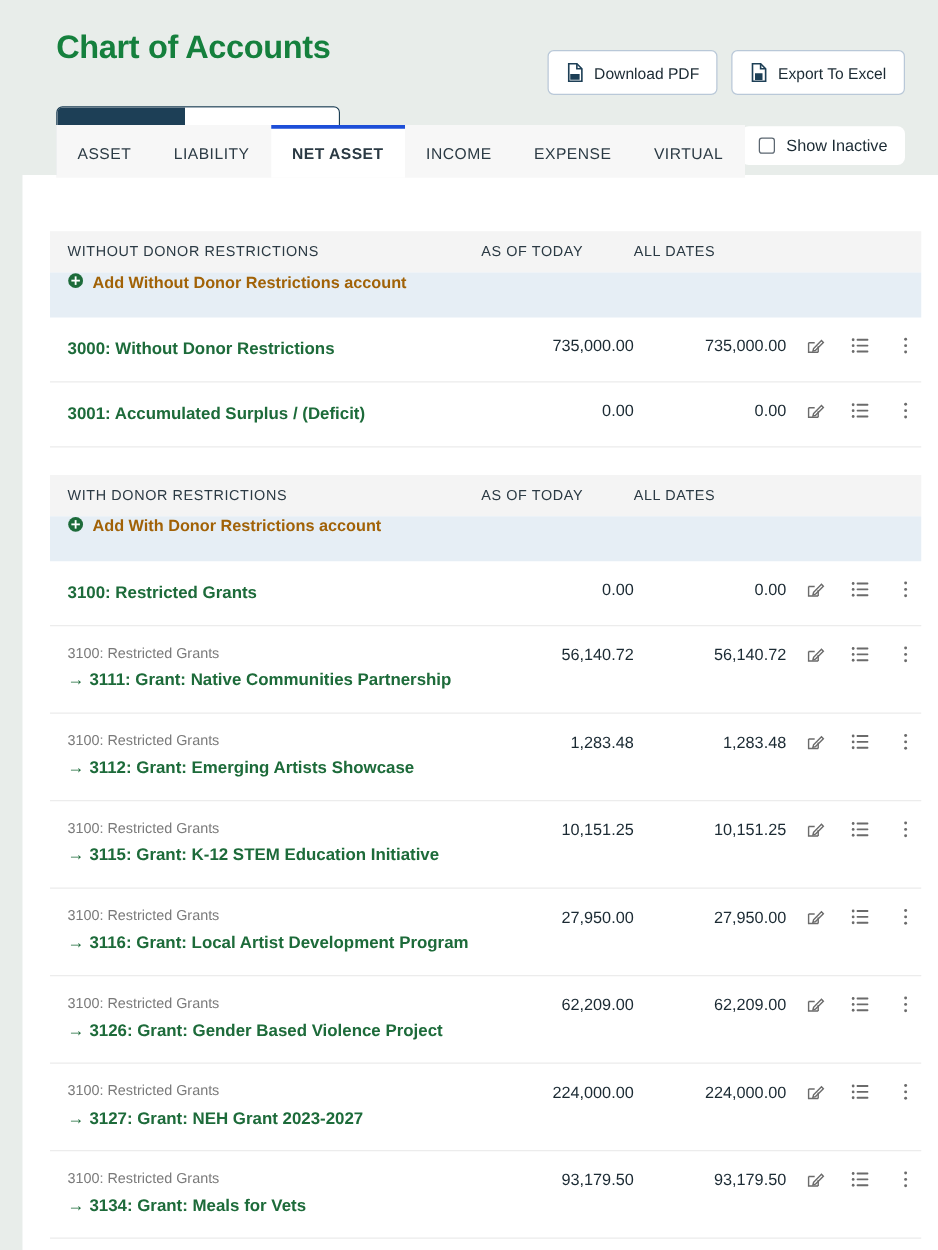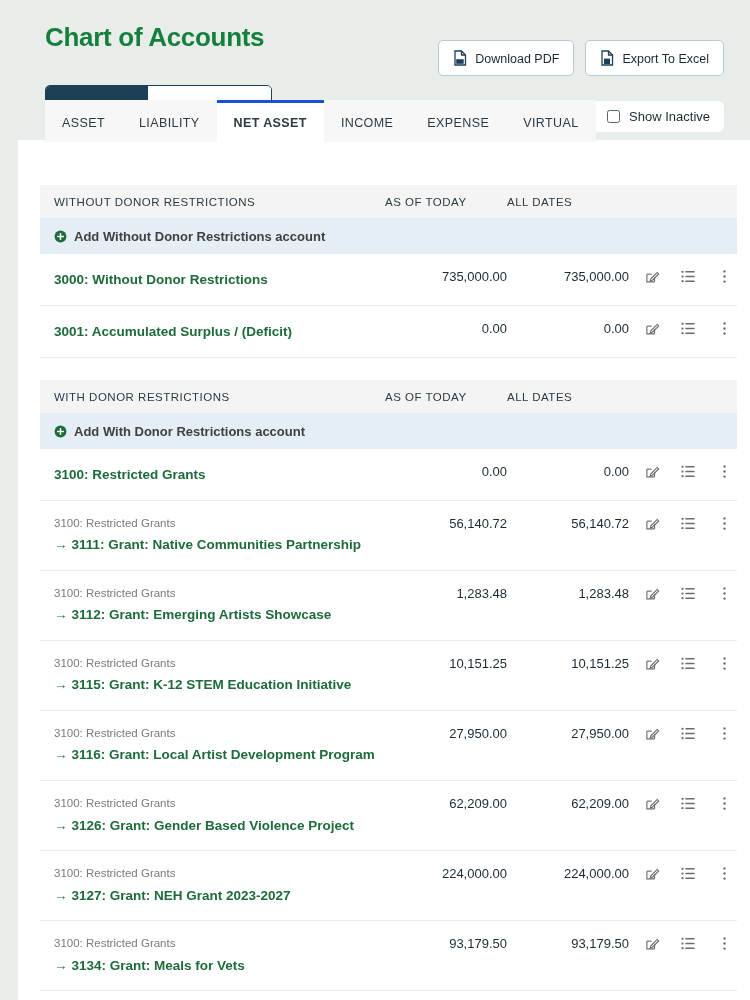--- a/index.html
+++ b/index.html
@@ -152,26 +152,25 @@
     color: #2b3a44;
   }
   .sec-head .c-name { flex: 1; padding-left: 14px; }
   .sec-head .c-num  { width: 122px; }
   .sec-head .c-act  { width: 108px; }
 
   .add-row {
     background: #e6eef5;
     height: 36px;
     display: flex;
-    align-items: center;
     padding-left: 14px;
     gap: 7px;
     font-size: 13px;
     font-weight: bold;
-    color: #404040;
+    color: #a16207;
     cursor: pointer;
   }
 
   .acct-row {
     display: flex;
     align-items: flex-start;
     border-bottom: 1px solid #ececec;
     padding: 14px 0 14px 0;
     min-height: 52px;
   }

